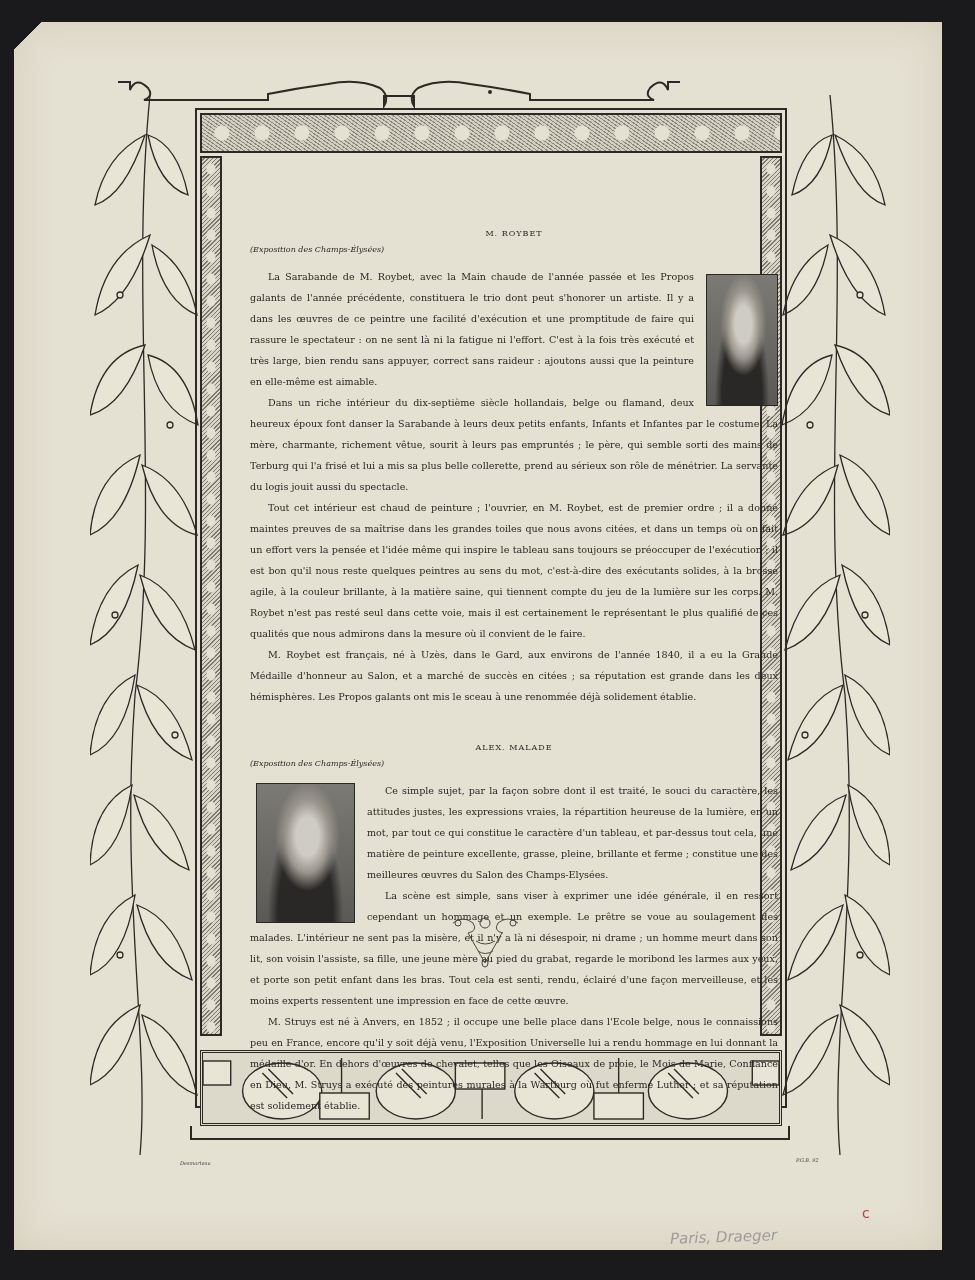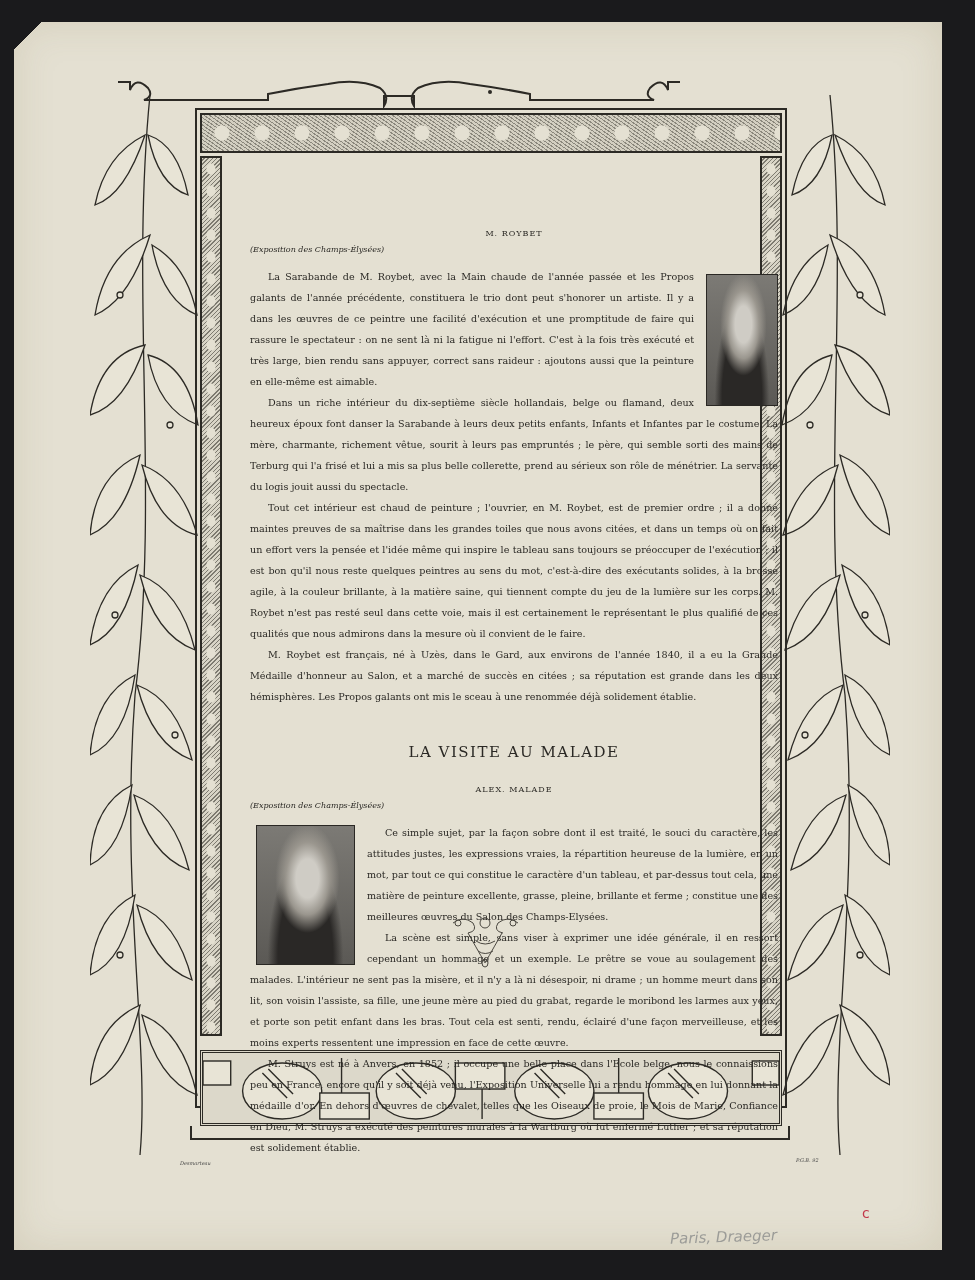--- a/index.html
+++ b/index.html
@@ -185,21 +185,20 @@
     <div class="body-text">
       <div class="portrait right"></div>
       <p>La Sarabande de M. Roybet, avec la Main chaude de l'année passée et les Propos galants de l'année précédente, constituera le trio dont peut s'honorer un artiste. Il y a dans les œuvres de ce peintre une facilité d'exécution et une promptitude de faire qui rassure le spectateur : on ne sent là ni la fatigue ni l'effort. C'est à la fois très exécuté et très large, bien rendu sans appuyer, correct sans raideur : ajoutons aussi que la peinture en elle-même est aimable.</p>
       <p>Dans un riche intérieur du dix-septième siècle hollandais, belge ou flamand, deux heureux époux font danser la Sarabande à leurs deux petits enfants, Infants et Infantes par le costume. La mère, charmante, richement vêtue, sourit à leurs pas empruntés ; le père, qui semble sorti des mains de Terburg qui l'a frisé et lui a mis sa plus belle collerette, prend au sérieux son rôle de ménétrier. La servante du logis jouit aussi du spectacle.</p>
       <p>Tout cet intérieur est chaud de peinture ; l'ouvrier, en M. Roybet, est de premier ordre ; il a donné maintes preuves de sa maîtrise dans les grandes toiles que nous avons citées, et dans un temps où on fait un effort vers la pensée et l'idée même qui inspire le tableau sans toujours se préoccuper de l'exécution ; il est bon qu'il nous reste quelques peintres au sens du mot, c'est-à-dire des exécutants solides, à la brosse agile, à la couleur brillante, à la matière saine, qui tiennent compte du jeu de la lumière sur les corps. M. Roybet n'est pas resté seul dans cette voie, mais il est certainement le représentant le plus qualifié de ces qualités que nous admirons dans la mesure où il convient de le faire.</p>
       <p>M. Roybet est français, né à Uzès, dans le Gard, aux environs de l'année 1840, il a eu la Grande Médaille d'honneur au Salon, et a marché de succès en citées ; sa réputation est grande dans les deux hémisphères. Les Propos galants ont mis le sceau à une renommée déjà solidement établie.</p>
     </div>
   </section>
 
   <section style="margin-top:36px;">
-    <h1 class="article-title">LA VISITE AU MALADE</h1>
     <div class="article-artist">ALEX. MALADE</div>
     <div class="article-venue">(Exposition des Champs-Élysées)</div>
     <div class="body-text">
       <div class="portrait left"></div>
       <p>Ce simple sujet, par la façon sobre dont il est traité, le souci du caractère, les attitudes justes, les expressions vraies, la répartition heureuse de la lumière, en un mot, par tout ce qui constitue le caractère d'un tableau, et par-dessus tout cela, une matière de peinture excellente, grasse, pleine, brillante et ferme ; constitue une des meilleures œuvres du Salon des Champs-Elysées.</p>
       <p>La scène est simple, sans viser à exprimer une idée générale, il en ressort cependant un hommage et un exemple. Le prêtre se voue au soulagement des malades. L'intérieur ne sent pas la misère, et il n'y a là ni désespoir, ni drame ; un homme meurt dans son lit, son voisin l'assiste, sa fille, une jeune mère au pied du grabat, regarde le moribond les larmes aux yeux, et porte son petit enfant dans les bras. Tout cela est senti, rendu, éclairé d'une façon merveilleuse, et les moins experts ressentent une impression en face de cette œuvre.</p>
       <p>M. Struys est né à Anvers, en 1852 ; il occupe une belle place dans l'Ecole belge, nous le connaissions peu en France, encore qu'il y soit déjà venu, l'Exposition Universelle lui a rendu hommage en lui donnant la médaille d'or. En dehors d'œuvres de chevalet, telles que les Oiseaux de proie, le Mois de Marie, Confiance en Dieu, M. Struys a exécuté des peintures murales à la Wartburg où fut enfermé Luther ; et sa réputation est solidement établie.</p>
     </div>
   </section>
 </div>

